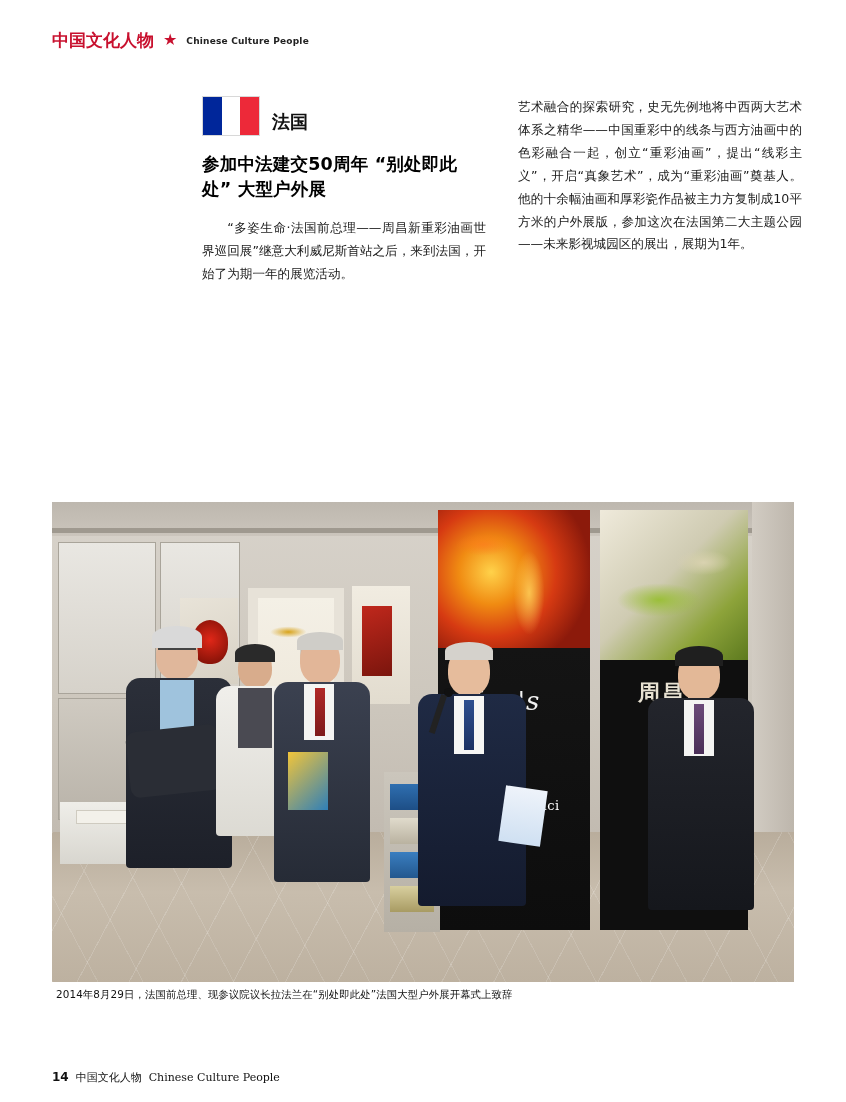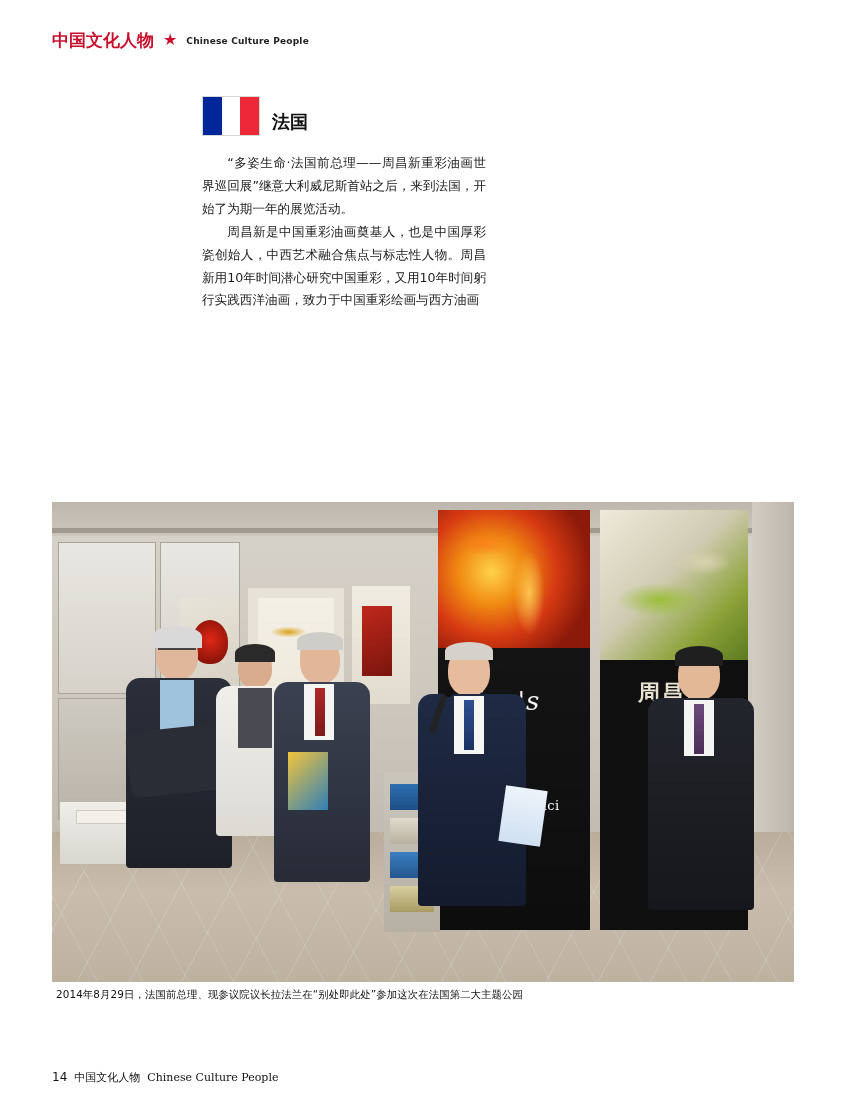--- a/index.html
+++ b/index.html
@@ -235,21 +235,21 @@
   .footer {
     position: absolute;
     left: 52px;
     top: 1070px;
     display: flex;
     align-items: baseline;
     gap: 7px;
     font-size: 11px;
     color: #111;
   }
-  .footer .pg { font-weight: 400; font-size: 12px; }
+  .footer .pg { font-weight: 700; font-size: 12px; }
   .footer .en { font-family: "DejaVu Serif", serif; }
 </style>
 </head>
 <body>
 
 <div class="masthead">
   <span class="masthead-cn">中国文化人物</span>
   <span class="masthead-star">★</span>
   <span class="masthead-en">Chinese Culture People</span>
 </div>
@@ -259,26 +259,27 @@
   <div class="col">
     <div class="flag-row">
       <span class="flag">
         <span class="b"></span>
           <span class="w"></span>
           <span class="r"></span>
       </span>
       <span class="country-name">法国</span>
     </div>
 
+    <h1 class="headline">参加中法建交50周年 “别处即此处” 大型户外展</h1>
 
     <p class="para">“多姿生命·法国前总理——周昌新重彩油画世界巡回展”继意大利威尼斯首站之后，来到法国，开始了为期一年的展览活动。</p>
-    <p class="para">周昌新是中国重彩油画奠基人，也是中国厚彩瓷创始人，中西艺术融合焦点与标志性人物。周昌新用10年时间潜心研究中国重彩，又用10年时间躬行实践西洋油画，致力于中国重彩绘画与西方油画</p>
   </div>
 
   <div class="col">
+    <p class="para first-right">艺术融合的探索研究，史无先例地将中西两大艺术体系之精华——中国重彩中的线条与西方油画中的色彩融合一起，创立“重彩油画”，提出“线彩主义”，开启“真象艺术”，成为“重彩油画”奠基人。他的十余幅油画和厚彩瓷作品被主力方复制成10平方米的户外展版，参加这次在法国第二大主题公园——未来影视城园区的展出，展期为1年。</p>
   </div>
 
 </div>
 
 <div class="photo-wrap">
   <div class="photo">
     <div class="wall"></div>
     <div class="ceiling"></div>
     <div class="ceiling-beam"></div>
     <div class="floor"></div>
@@ -366,19 +367,19 @@
       <div class="head" style="left:626px; top:148px; width:42px; height:50px; background:#e3b897;"></div>
       <div style="position:absolute; left:623px; top:144px; width:48px; height:20px; background:#1f1f1f; border-radius:50% 50% 0 0;"></div>
       <div class="body" style="left:596px; top:196px; width:106px; height:212px; background:linear-gradient(#23252c,#15171c);"></div>
       <div style="position:absolute; left:632px; top:198px; width:30px; height:56px; background:#f4f4f2;"></div>
       <div style="position:absolute; left:642px; top:202px; width:10px; height:50px; background:linear-gradient(#6b4a78,#4a2f57);"></div>
     </div>
 
   </div>
 </div>
 
-<div class="cap">2014年8月29日，法国前总理、现参议院议长拉法兰在“别处即此处”参加这次在法国第二大主题公园</div>
+<div class="cap">2014年8月29日，法国前总理、现参议院议长拉法兰在“别处即此处”法国大型户外展开幕式上致辞</div>
 
 <div class="footer">
   <span class="pg">14</span>
   <span>中国文化人物</span>
   <span class="en">Chinese Culture People</span>
 </div>
 
 </body></html>

